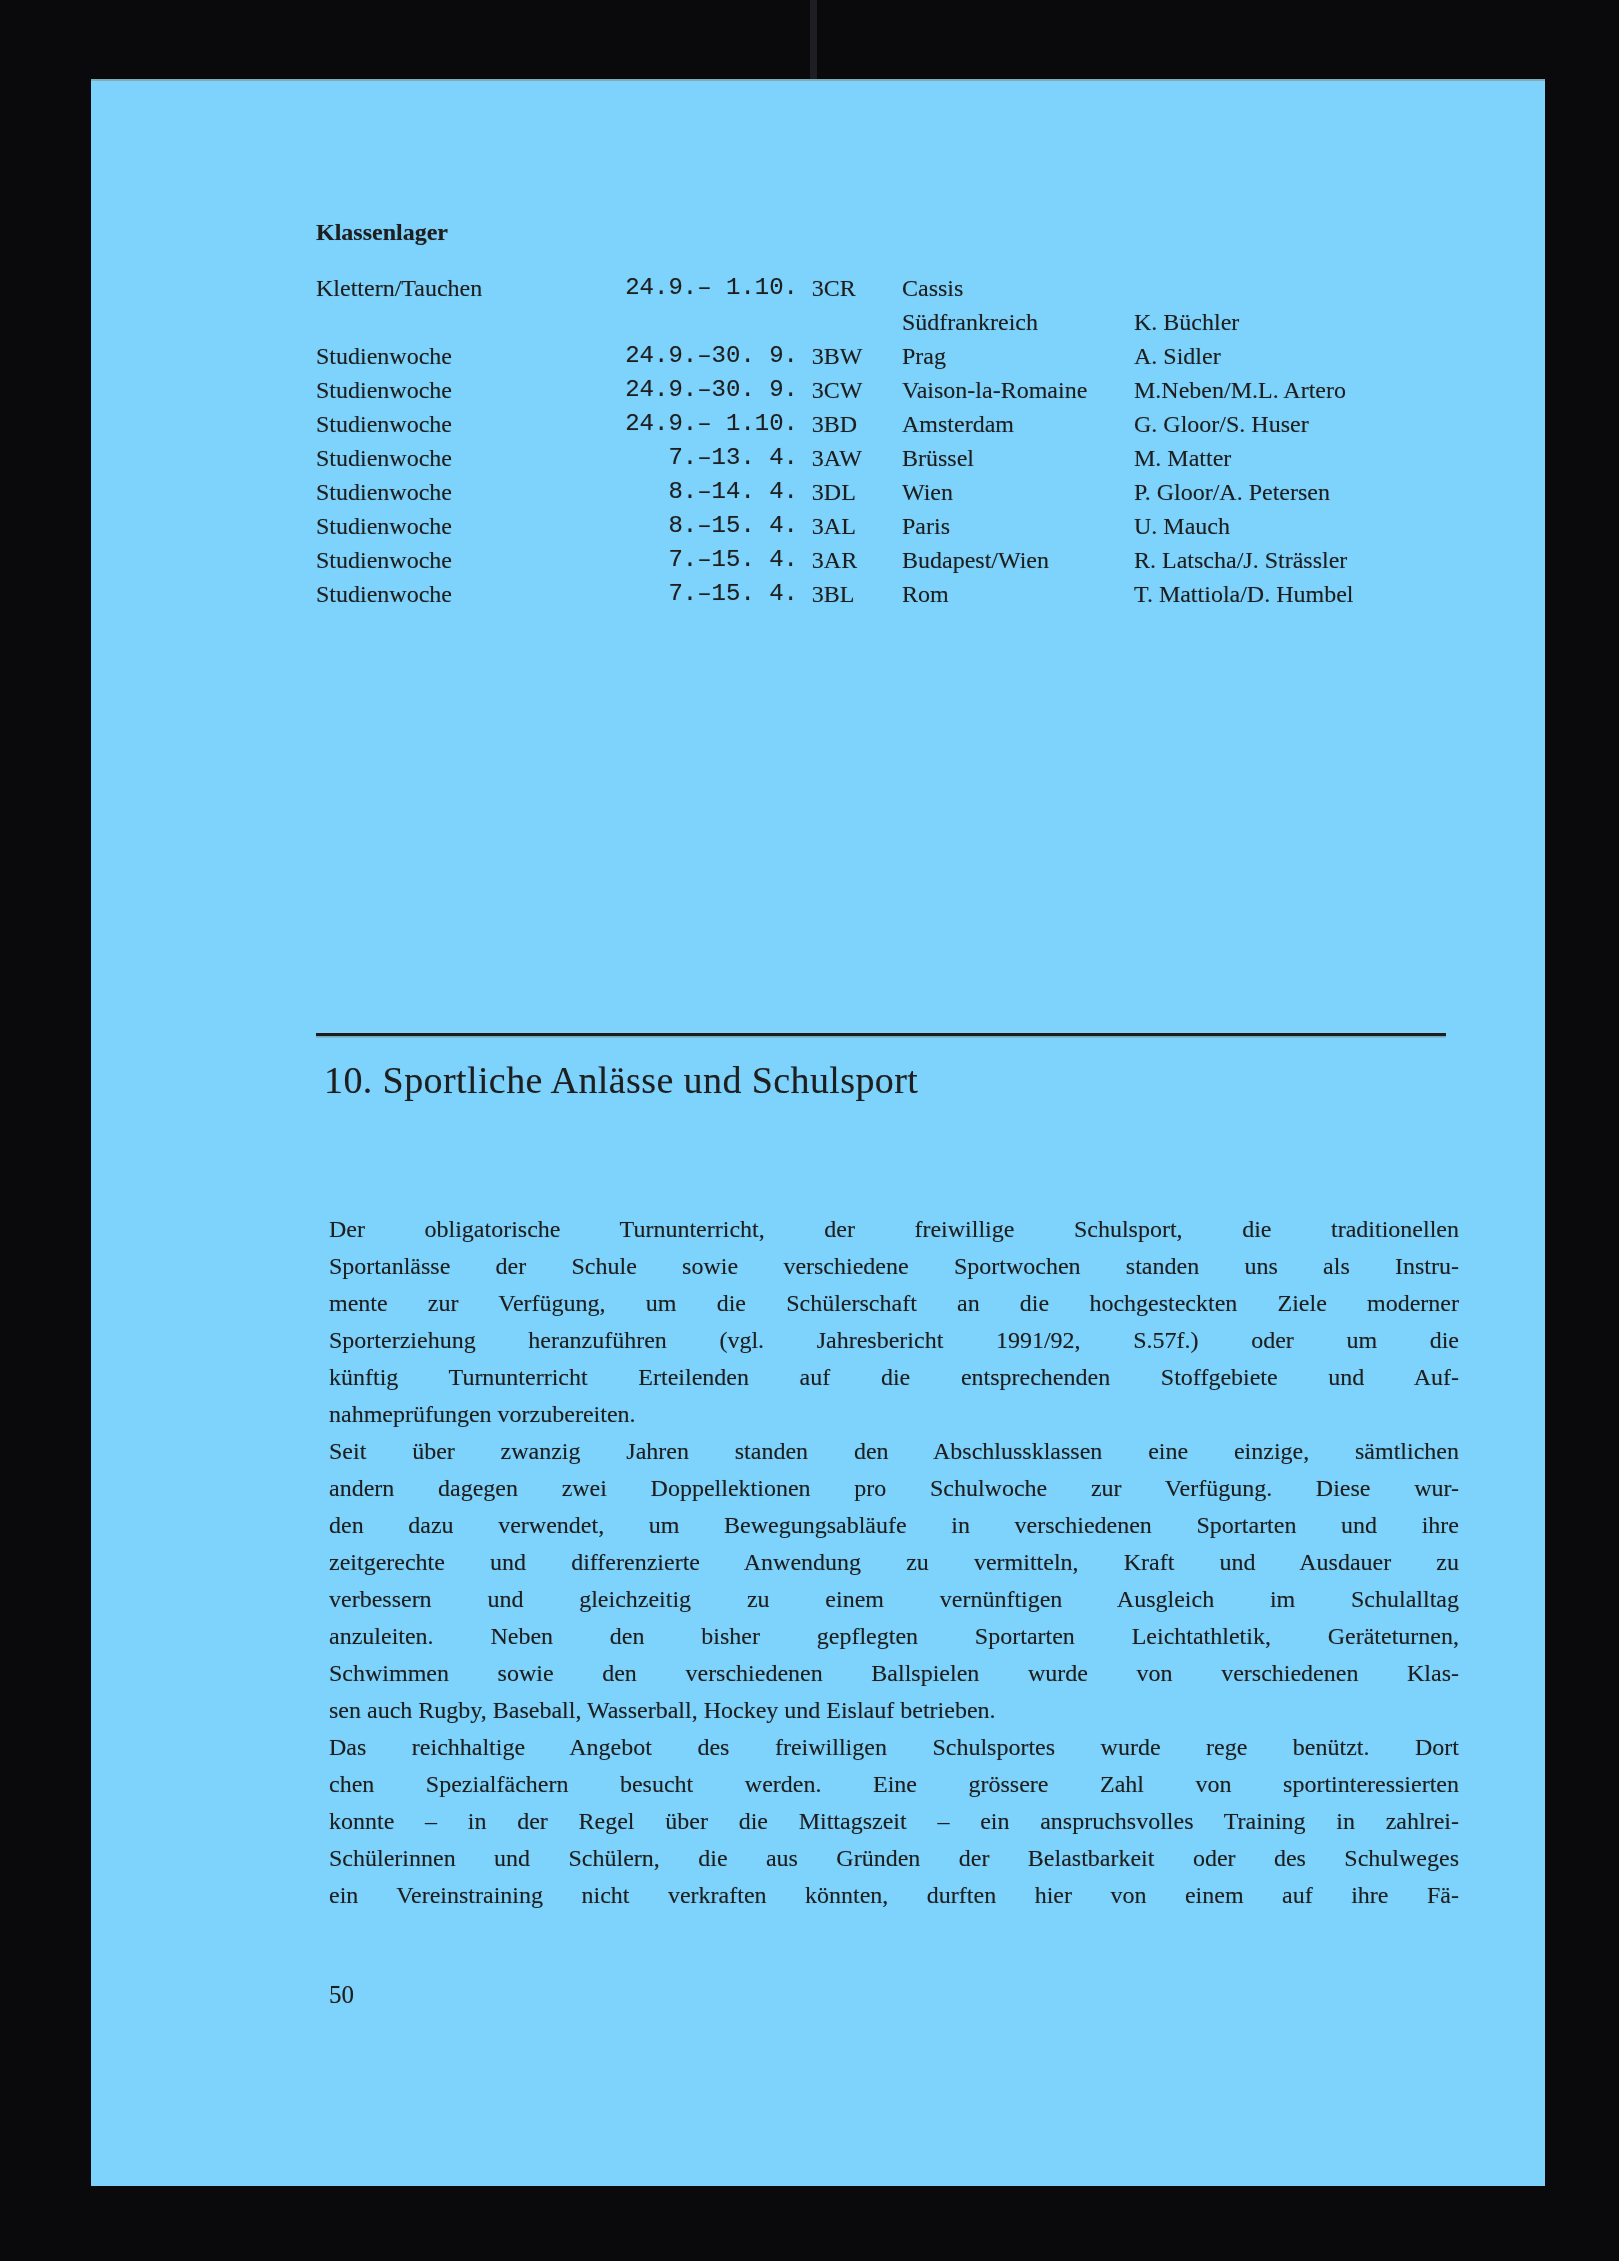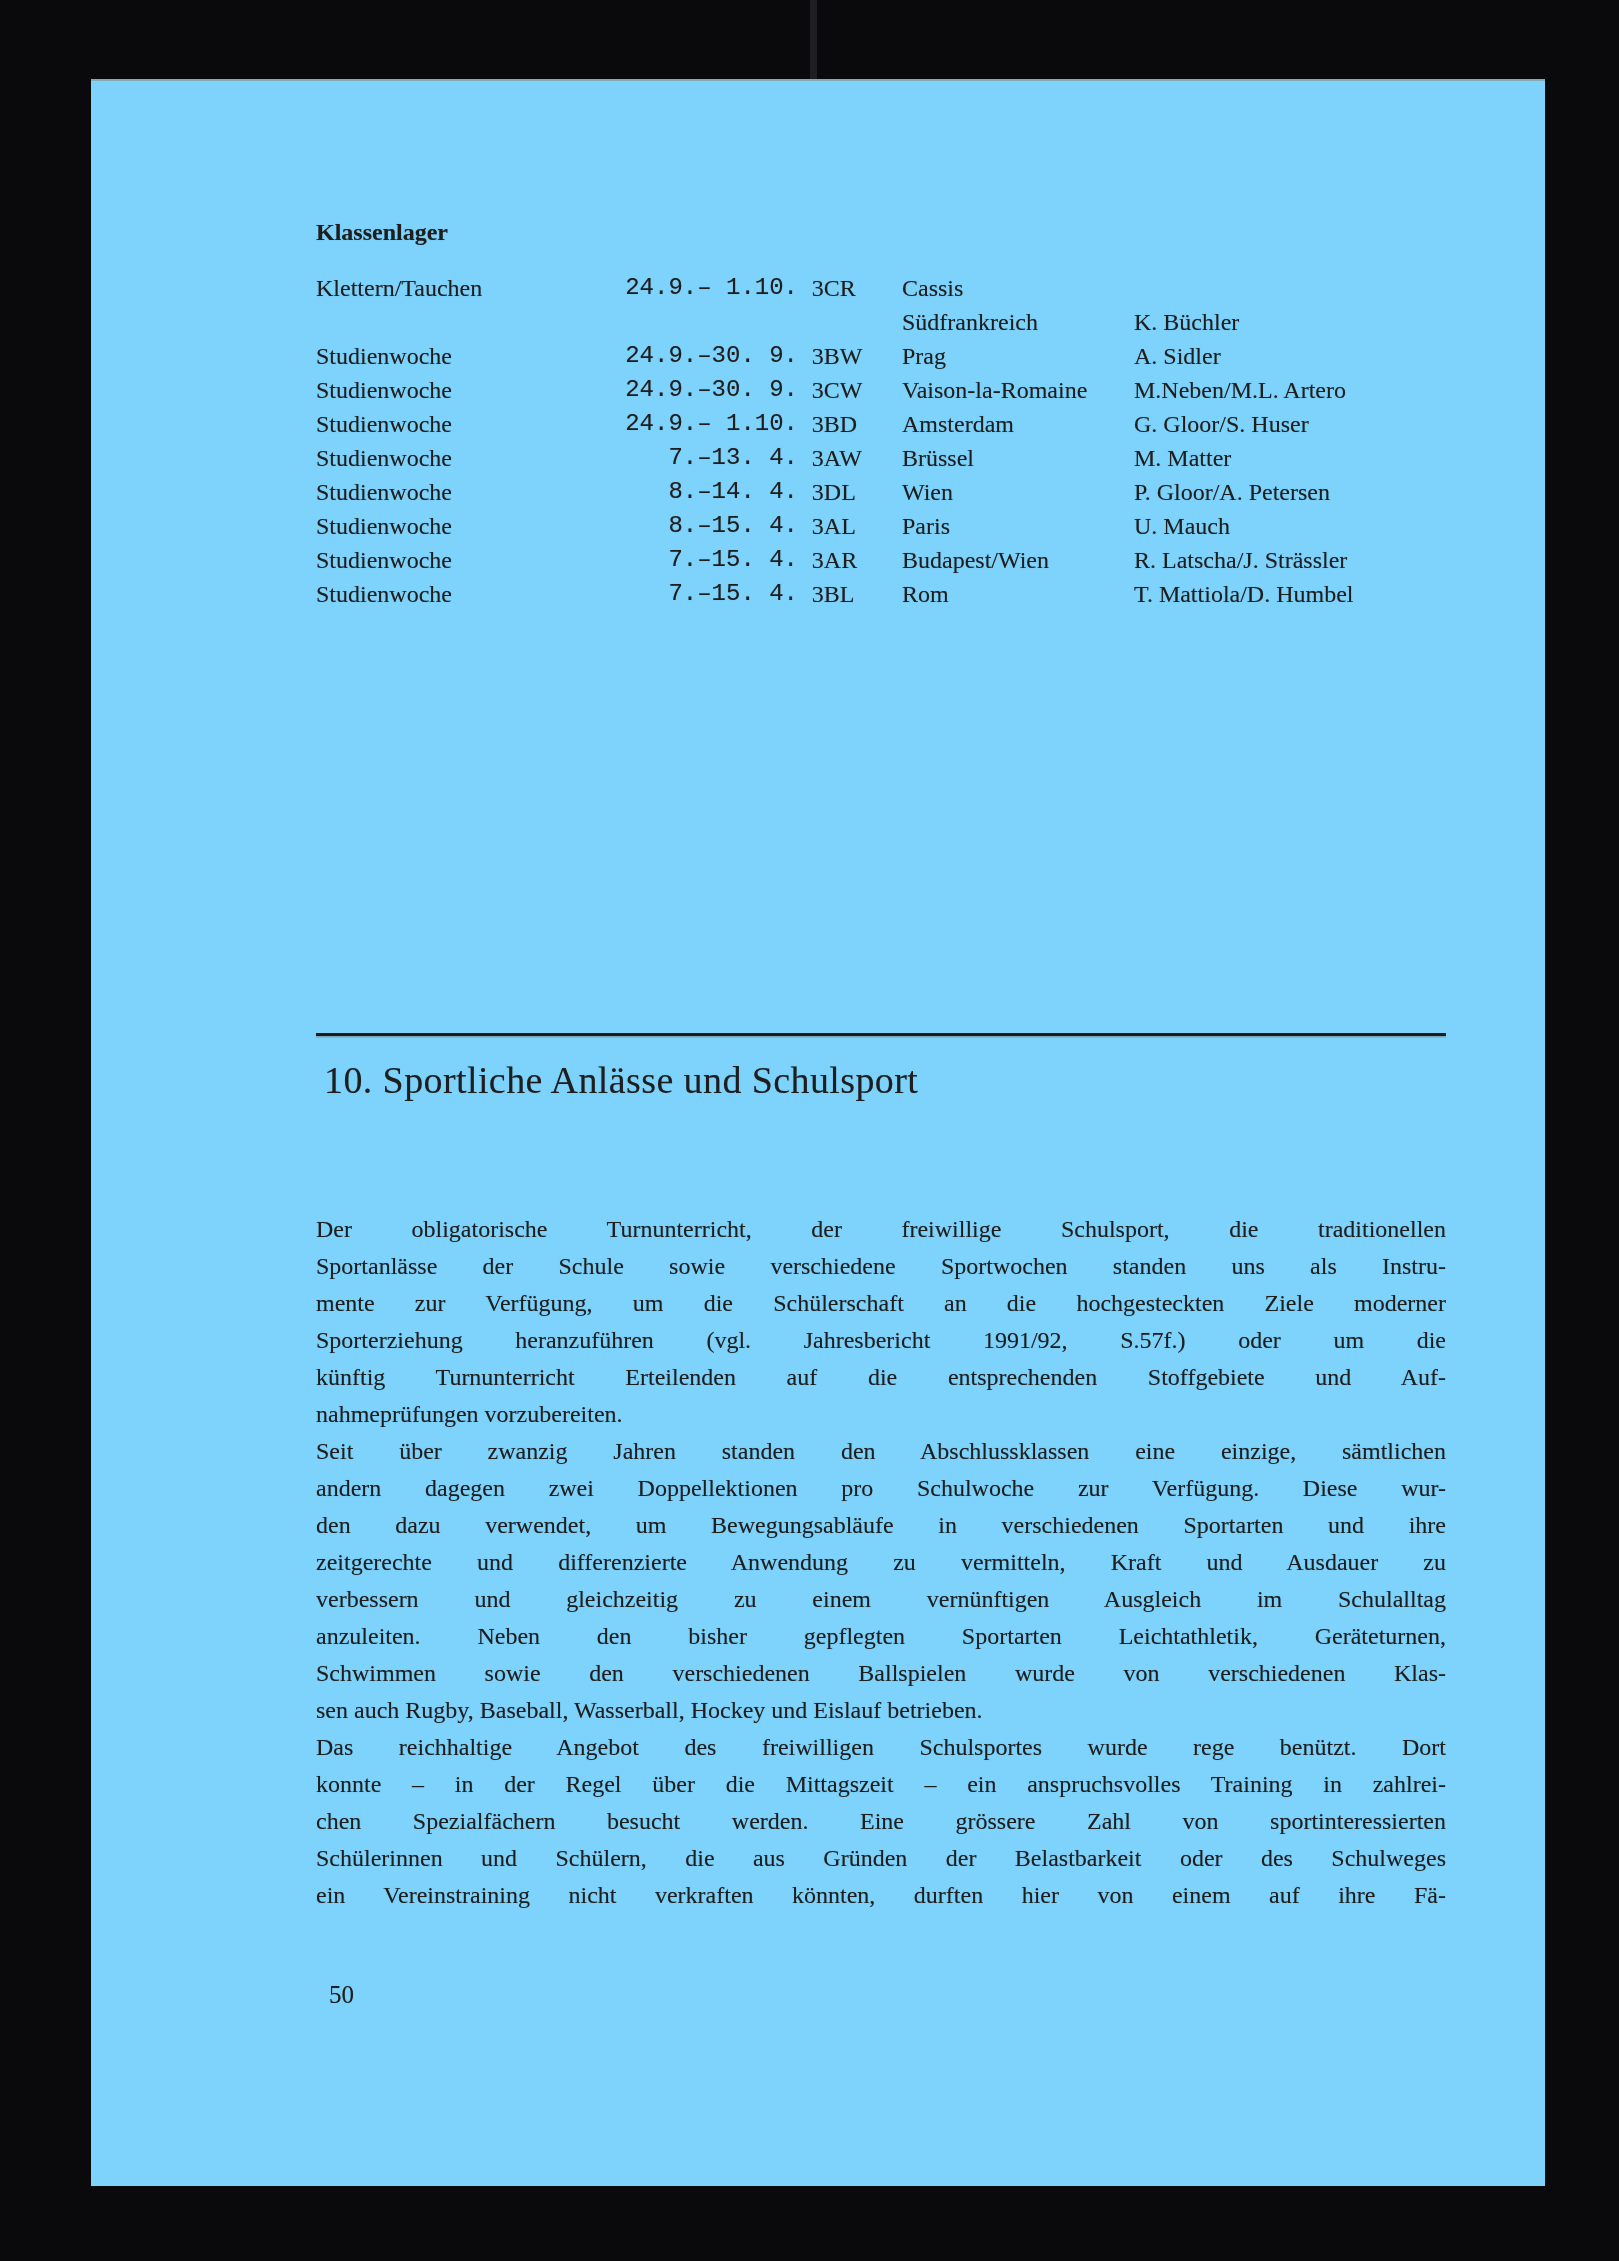--- a/index.html
+++ b/index.html
@@ -91,21 +91,21 @@
     font-size: 38px;
     font-weight: normal;
     line-height: 47px;
     margin: 8px;
     white-space: nowrap;
     letter-spacing: 0.4px;
   }
   
   .body-text {
     position: absolute;
-    left: 0;
+    left: 13px;
     top: 1132px;
     width: 1130px;
     font-size: 24px;
   }
   .para { margin: 0; }
   .line {
     line-height: 37px;
     text-align: justify;
     text-align-last: justify;
     white-space: normal;
@@ -226,22 +226,22 @@
           <div class="line">andern dagegen zwei Doppellektionen pro Schulwoche zur Verfügung. Diese wur-</div>
           <div class="line">den dazu verwendet, um Bewegungsabläufe in verschiedenen Sportarten und ihre</div>
           <div class="line">zeitgerechte und differenzierte Anwendung zu vermitteln, Kraft und Ausdauer zu</div>
           <div class="line">verbessern und gleichzeitig zu einem vernünftigen Ausgleich im Schulalltag</div>
           <div class="line">anzuleiten. Neben den bisher gepflegten Sportarten Leichtathletik, Geräteturnen,</div>
           <div class="line">Schwimmen sowie den verschiedenen Ballspielen wurde von verschiedenen Klas-</div>
           <div class="line last">sen auch Rugby, Baseball, Wasserball, Hockey und Eislauf betrieben.</div>
         </div>
         <div class="para">
           <div class="line">Das reichhaltige Angebot des freiwilligen Schulsportes wurde rege benützt. Dort</div>
+          <div class="line">chen Spezialfächern besucht werden. Eine grössere Zahl von sportinteressierten</div>
           <div class="line">konnte – in der Regel über die Mittagszeit – ein anspruchsvolles Training in zahlrei-</div>
-          <div class="line">chen Spezialfächern besucht werden. Eine grössere Zahl von sportinteressierten</div>
           <div class="line">Schülerinnen und Schülern, die aus Gründen der Belastbarkeit oder des Schulweges</div>
           <div class="line">ein Vereinstraining nicht verkraften könnten, durften hier von einem auf ihre Fä-</div>
         </div>
       </div>
 
     <div class="page-number">50</div>
   </div>
 </div>
 
 

